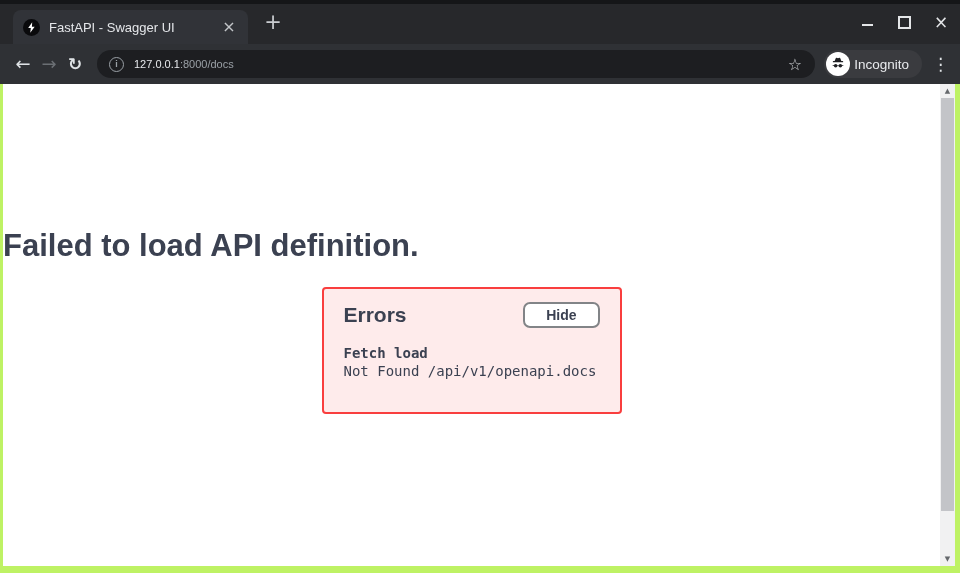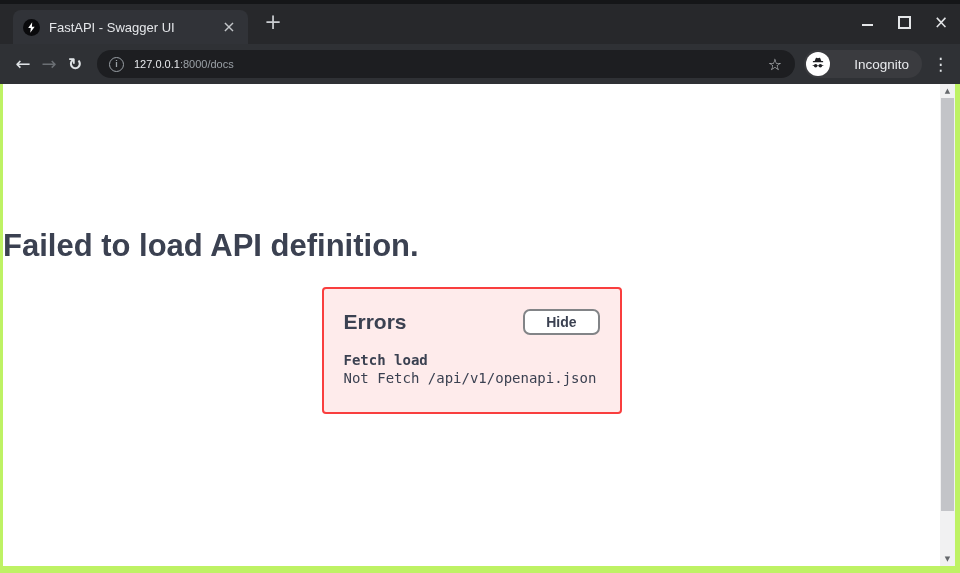--- a/index.html
+++ b/index.html
@@ -33,34 +33,34 @@
   .navico.reload{font-size:17px;font-weight:bold;}
   .url-pill{flex:1;height:28px;margin-left:9px;background:#1d1e21;border-radius:14px;
     display:flex;align-items:center;padding:0 10px 0 8px;box-sizing:border-box;min-width:0;cursor:text;}
   .info-ico{width:13px;height:13px;border:1.5px solid #9aa0a6;border-radius:50%;color:#9aa0a6;
     font-size:9px;font-weight:bold;display:flex;align-items:center;justify-content:center;flex:none;margin-left:4px;}
   .url-text{margin-left:10px;font-size:11px;white-space:nowrap;overflow:hidden;flex:1;}
   .url-host{color:#e8eaed;}
   .url-rest{color:#9aa0a6;}
   .star{flex:none;font-family:"DejaVu Sans",sans-serif;font-size:16px;color:#c6c9cc;margin-right:3px;cursor:pointer;}
   .incog{flex:none;height:28px;margin-left:9px;background:#3a3b3f;border-radius:14px;
-    display:flex;align-items:center;gap:24px;padding:0 13px 0 2px;}
+    display:flex;align-items:center;gap:4px;padding:0 13px 0 2px;}
   .incog-circle{width:24px;height:24px;border-radius:50%;background:#ffffff;
     display:flex;align-items:center;justify-content:center;flex:none;}
   .incog-label{color:#e8eaed;font-size:13.5px;}
   .menu-dots{flex:none;margin-left:10px;margin-right:2px;font-family:"DejaVu Sans",sans-serif;
     font-size:17px;color:#dfe3e6;cursor:pointer;width:16px;text-align:center;}
 
   
   .viewport{position:absolute;top:84px;left:3px;right:5px;bottom:7px;background:#ffffff;display:flex;}
   .page{flex:1;overflow:hidden;}
   .page-title{margin:144px 0 0;text-align:left;font-size:31px;font-weight:bold;color:#3b4151;}
 
   .error-panel{width:300px;height:127px;box-sizing:border-box;margin:23px auto 0;
-    background:#feebeb;border:2px solid #f93e3e;border-radius:4px;padding:20px 20px 0;}
+    background:#feebeb;border:2px solid #f93e3e;border-radius:4px;padding:13px 20px 0;}
   .error-head{display:flex;align-items:center;justify-content:space-between;}
   .error-heading{font-size:21px;font-weight:bold;color:#3b4151;}
   .hide-btn{background:#ffffff;border:2px solid #828487;border-radius:7px;color:#3b4151;
     font-family:"Liberation Sans",sans-serif;font-size:14px;font-weight:bold;padding:3px 21px;cursor:pointer;}
   .error-item{margin-top:16px;font-family:"DejaVu Sans Mono",monospace;line-height:18px;}
   .error-item-title{font-size:14px;font-weight:bold;color:#3b4151;}
   .error-item-msg{font-size:14px;color:#3b4151;}
 
   
   .scrollbar{flex:none;width:15px;background:#f1f1f2;position:relative;}
@@ -134,21 +134,21 @@
     <div class="page">
       <h1 class="page-title">Failed to load API definition.</h1>
 
       <div class="error-panel">
         <div class="error-head">
           <span class="error-heading">Errors</span>
           <button class="hide-btn">Hide</button>
         </div>
         <div class="error-item">
           <div class="error-item-title">Fetch load</div>
-          <div class="error-item-msg">Not Fetch /api/v1/openapi.json</div>
+          <div class="error-item-msg">Not Found /api/v1/openapi.docs</div>
         </div>
       </div>
     </div>
 
     <div class="scrollbar">
       <div class="sb-arrow up">▲</div>
       <div class="sb-thumb"></div>
       <div class="sb-arrow down">▼</div>
     </div>
   </div>

